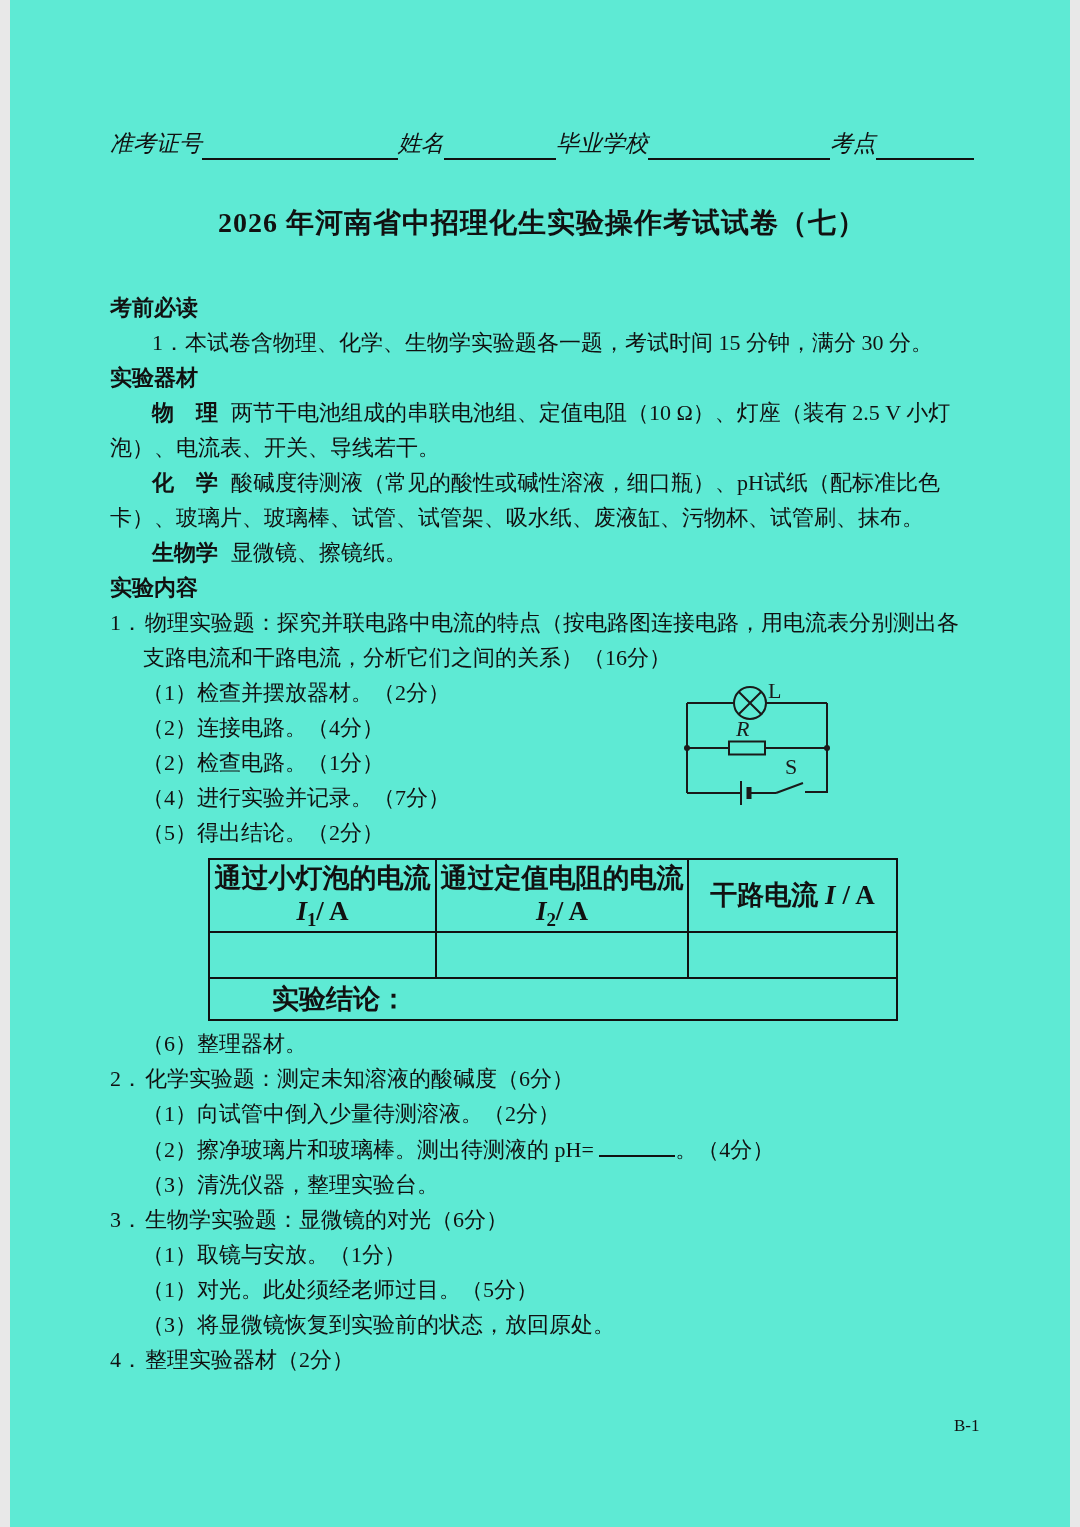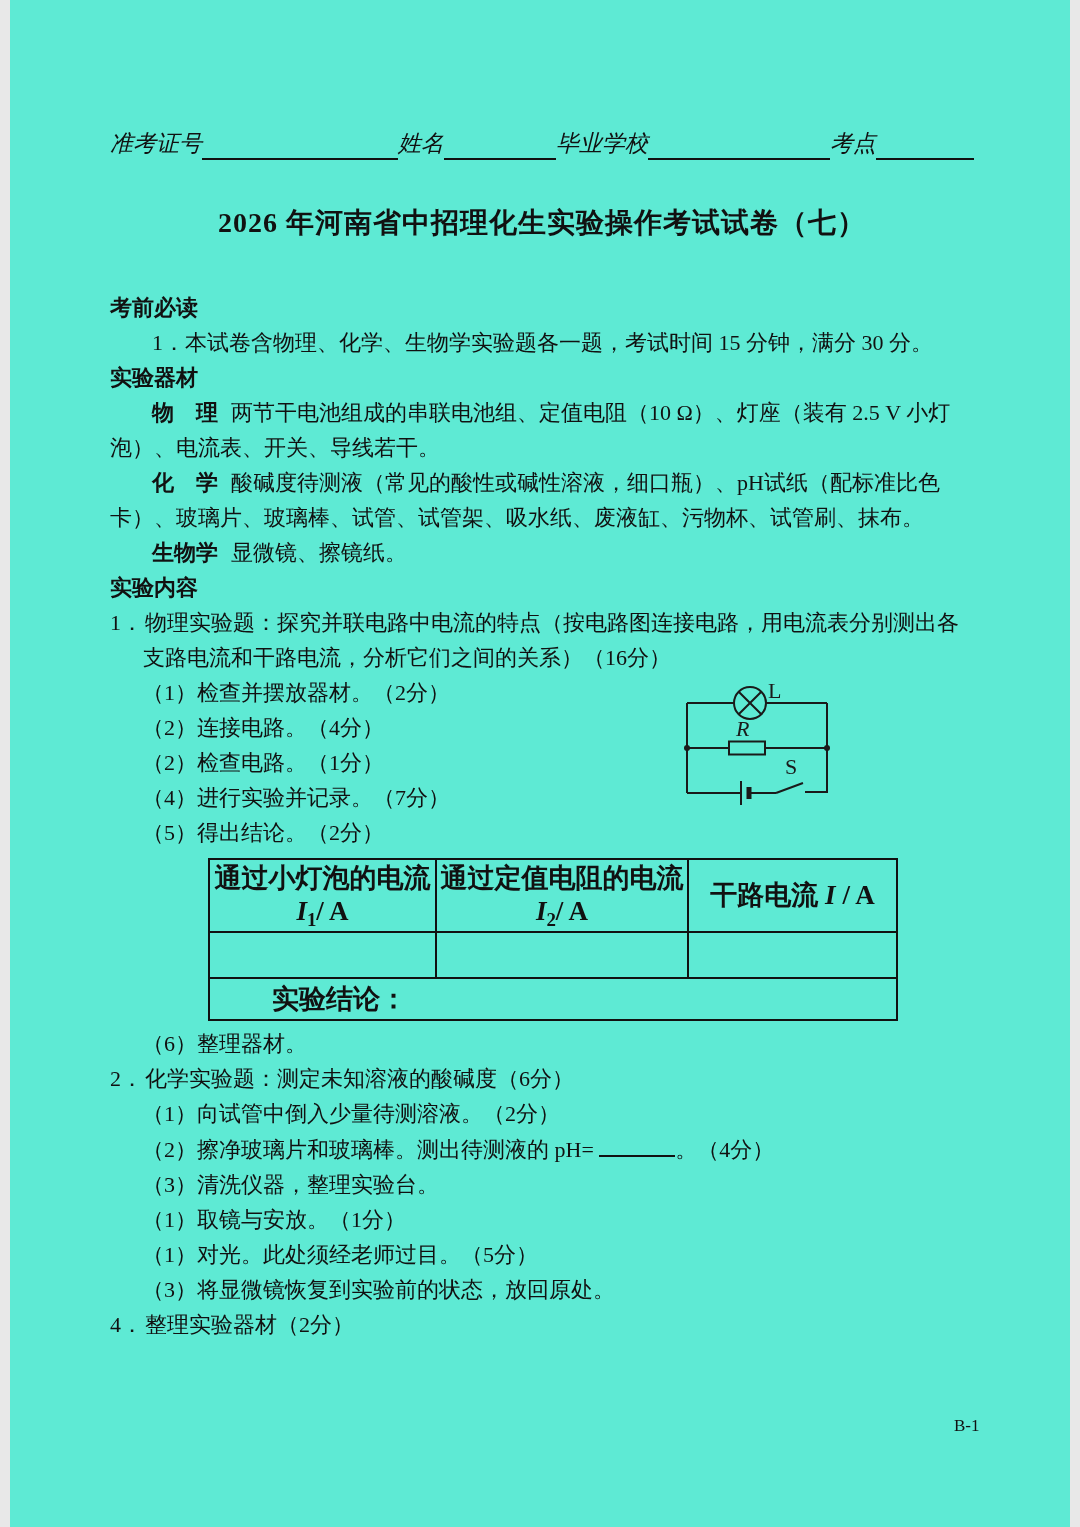--- a/index.html
+++ b/index.html
@@ -154,20 +154,21 @@
     </tbody>
       </table>
 
     <p class="step">（6）整理器材。</p>
 
     <p class="q-title"><span class="qno">2．</span><span>化学实验题：测定未知溶液的酸碱度（6分）</span></p>
     <p class="step">（1）向试管中倒入少量待测溶液。（2分）</p>
     <p class="step"><span>（2）擦净玻璃片和玻璃棒。测出待测液的 pH= </span><span class="blank"></span><span>。（4分）</span></p>
     <p class="step">（3）清洗仪器，整理实验台。</p>
 
+    <p class="q-title"><span class="qno">3．</span><span>生物学实验题：显微镜的对光（6分）</span></p>
     <p class="step">（1）取镜与安放。（1分）</p>
     <p class="step">（1）对光。此处须经老师过目。（5分）</p>
     <p class="step">（3）将显微镜恢复到实验前的状态，放回原处。</p>
 
     <p class="q-title"><span class="qno">4．</span><span>整理实验器材（2分）</span></p>
   </div>
 
   <svg class="circuit" width="146" height="130" viewBox="0 0 146 130">
 
     <path d="M3,21 H50 M82,21 H143 M3,21 V111 M143,21 V111 M3,66 H45 M81,66 H143 M3,111 H57 M65,111 H92 M121,110 H143"></path>

